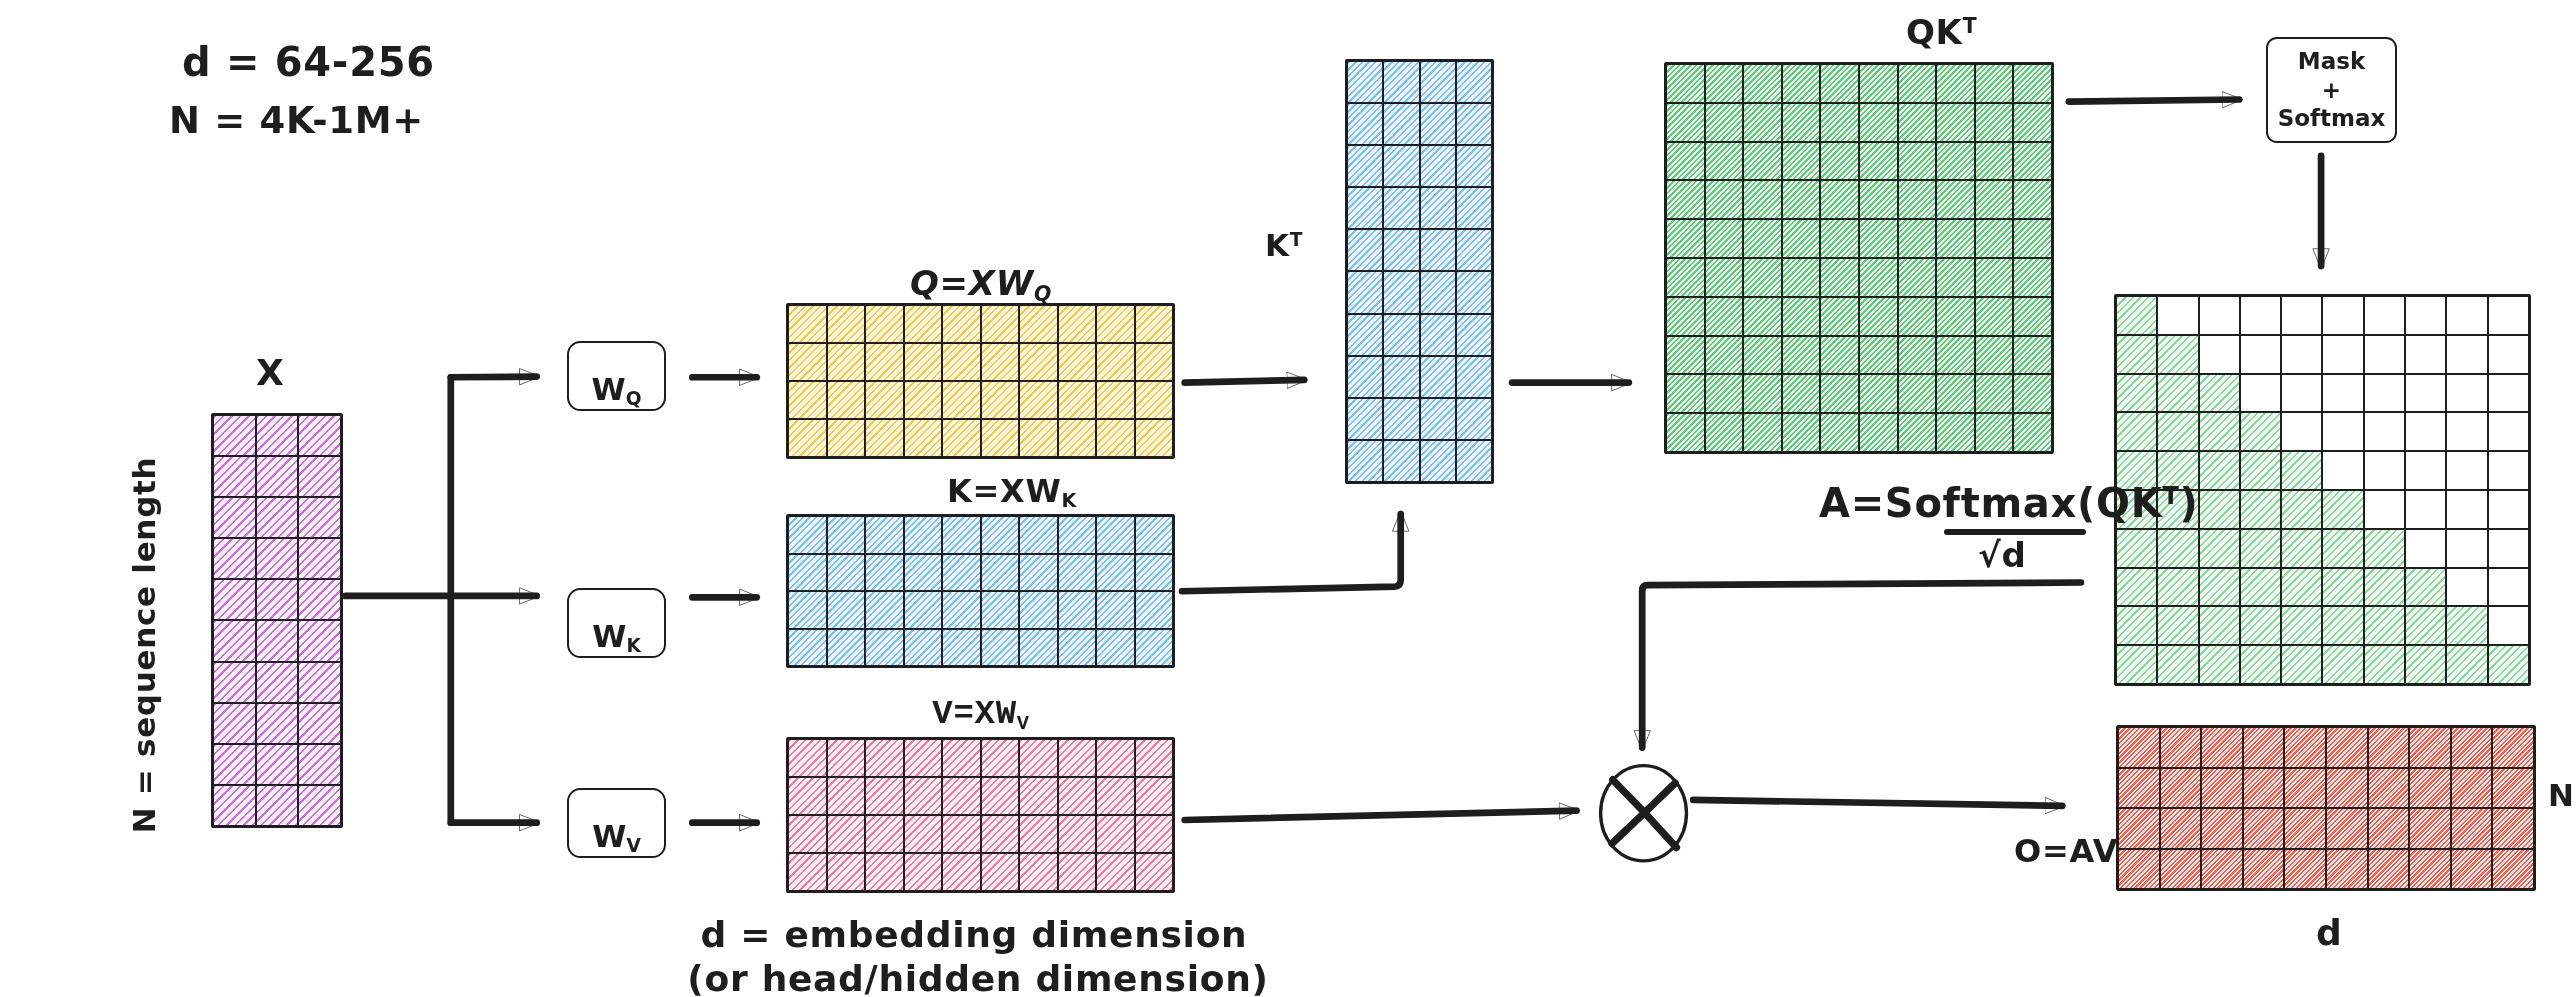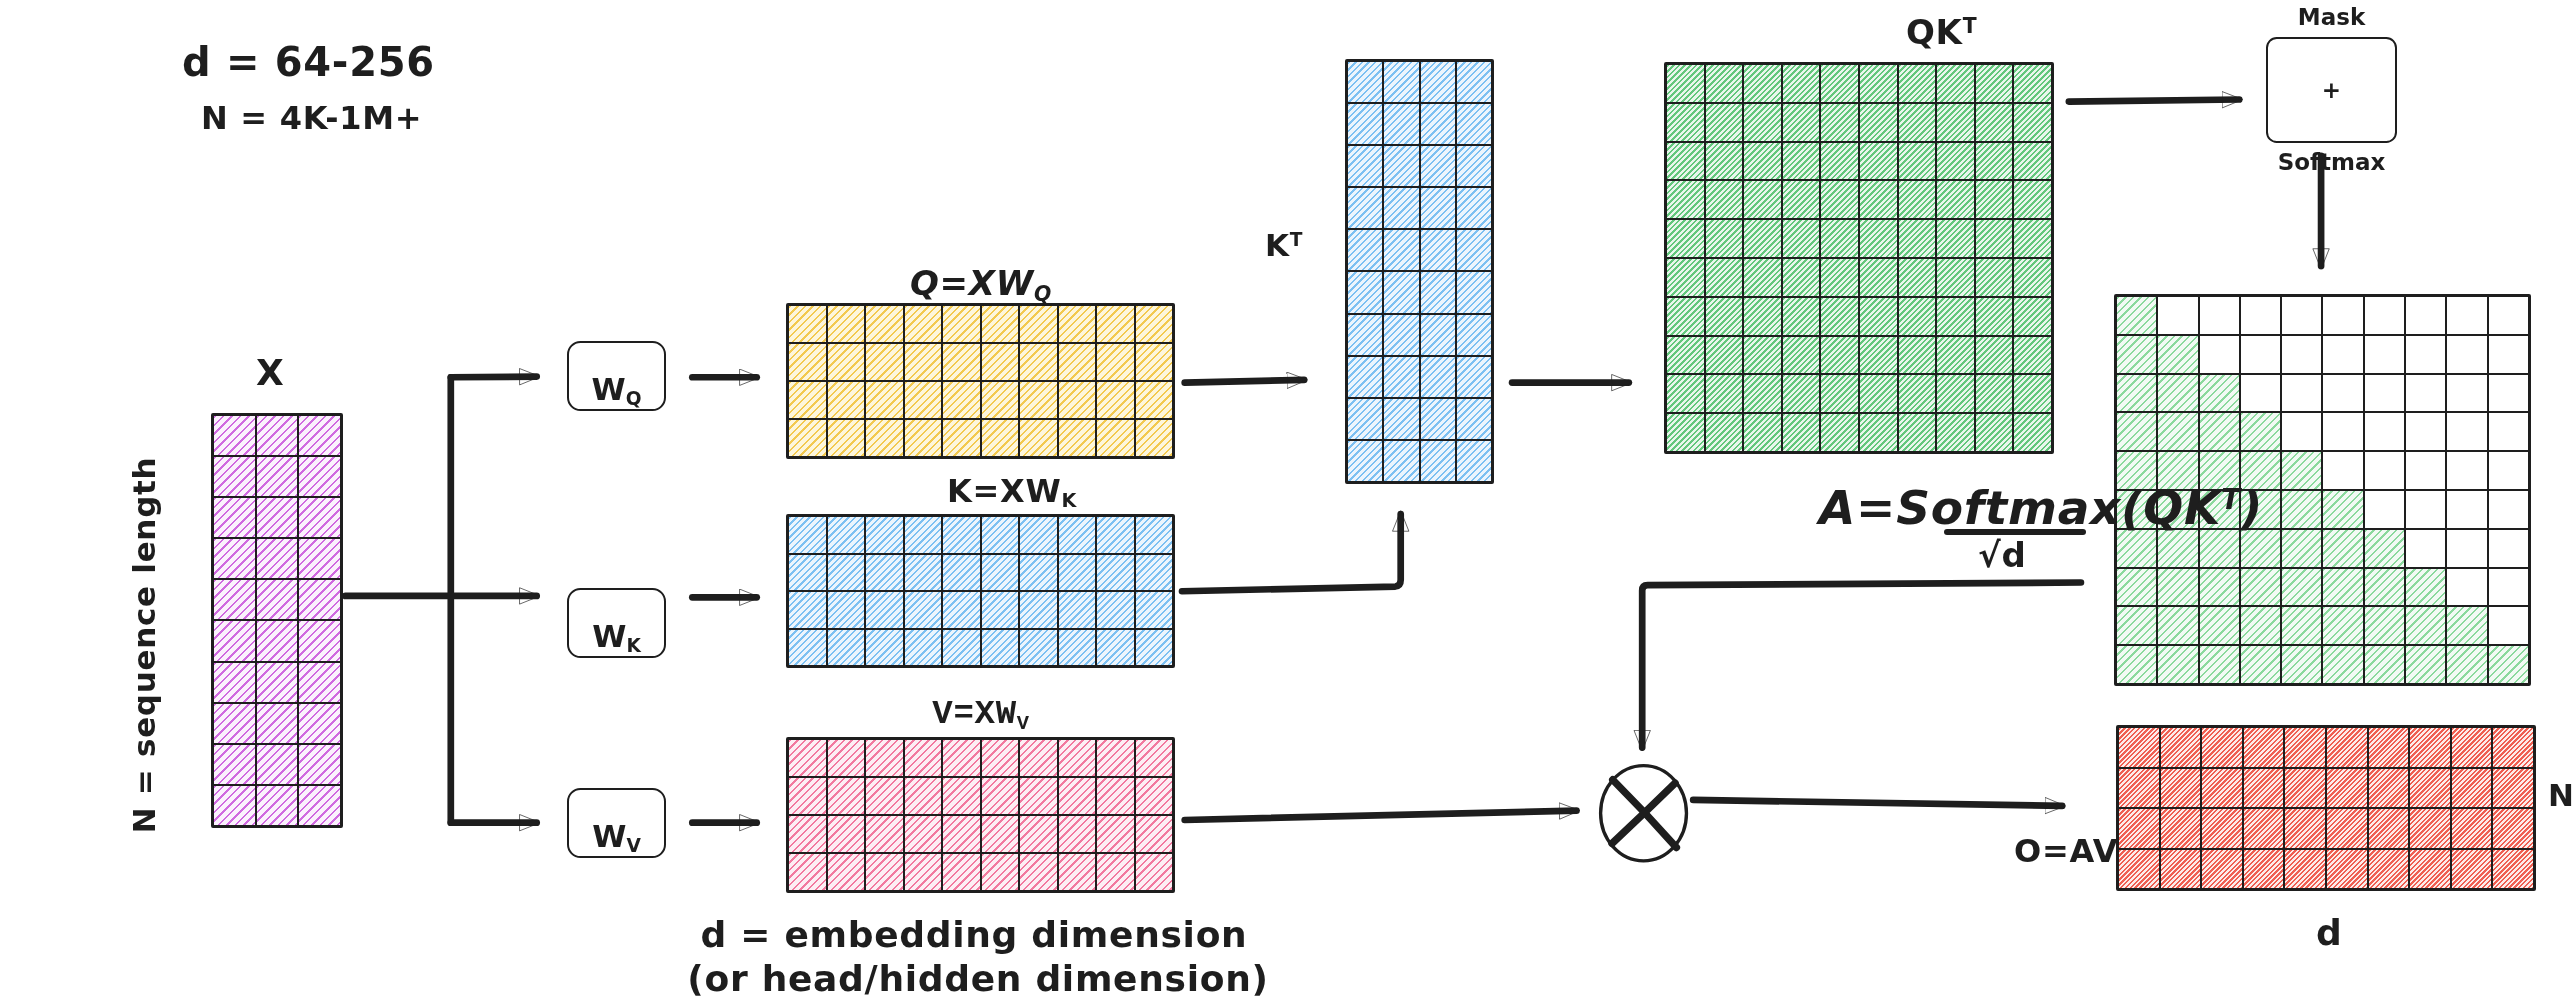--- a/index.html
+++ b/index.html
@@ -11,32 +11,32 @@
   .sup{font-size:0.60em;vertical-align:0.55em;}
   .matrix{position:absolute;display:grid;border:2.7px solid #1e1e1e;border-radius:2px;box-sizing:border-box;}
   .cell{border:1.7px solid #1e1e1e;box-sizing:border-box;
         background:repeating-linear-gradient(135deg,var(--h) 0px,var(--h) 1.7px,var(--bg) 1.7px,var(--bg) var(--p));}
   .cell.blank{background:#ffffff;}
   .wbox{position:absolute;width:99px;height:70px;border:2.7px solid #1e1e1e;border-radius:13.4px;
         background:#fff;display:flex;align-items:flex-end;justify-content:center;
         font-size:31px;font-weight:600;box-sizing:border-box;}
   .maskbox{position:absolute;left:2266px;top:37px;width:131px;height:106px;border:2.7px solid #1e1e1e;
         border-radius:10.7px;background:#fff;display:flex;flex-direction:column;align-items:center;
-        justify-content:center;font-size:23px;font-weight:600;line-height:1.25;box-sizing:border-box;gap:44px;}
+        justify-content:center;font-size:23px;font-weight:600;line-height:1.25;box-sizing:border-box;}
   .fracbar{position:absolute;left:1944px;top:529px;width:142px;height:6px;background:#1e1e1e;border-radius:3.4px;}
   svg.wires{position:absolute;left:0;top:0;width:2576px;height:998px;pointer-events:none;}
   svg.wires path, svg.wires line{stroke:#1e1e1e;fill:none;stroke-linecap:round;stroke-linejoin:round;}
 </style>
 </head>
 <body>
 
 <div id="canvas">
 
   <div class="txt" style="left:182px;top:39px;font-size:40px;">d = 64-256</div>
-  <div class="txt" style="left:169px;top:99px;font-size:32px;margin-left:32px;">N = 4K-1M+</div>
+  <div class="txt" style="left:169px;top:99px;font-size:37px;">N = 4K-1M+</div>
 
   <div class="txt" style="left:256px;top:352px;font-size:36px;">X</div>
   <div class="txt" style="left:144px;top:645px;font-size:31px;transform:translate(-50%,-50%) rotate(-90deg);">N = sequence length</div>
   <div class="matrix" style="left: 211px; top: 413px; width: 132px; height: 415px; grid-template-columns: repeat(3, 1fr); grid-template-rows: repeat(10, 1fr); --h: #d06ae0; --bg: #fbf1fd; --p: 6px;">
       <div class="cell"></div>
       <div class="cell"></div>
       <div class="cell"></div>
       <div class="cell"></div>
       <div class="cell"></div>
       <div class="cell"></div>
@@ -471,21 +471,21 @@
       <div class="cell"></div>
       <div class="cell"></div>
       <div class="cell"></div>
       <div class="cell"></div>
       <div class="cell"></div>
       <div class="cell"></div>
       <div class="cell"></div>
       <div class="cell"></div>
     </div>
 
-  <div class="txt" style="left:1819px;top:480px;font-size:47px;font-style:italic;">
+  <div class="txt" style="left:1819px;top:480px;font-size:40px;">
     <span>A=Softmax(QK</span><span class="sup">T</span><span>)</span>
   </div>
   <div class="fracbar"></div>
   <div class="txt" style="left:1978px;top:535px;font-size:34px;">√d</div>
 
   <div class="txt" style="left:2014px;top:832px;font-size:32px;">O=AV</div>
   <div class="matrix" style="left: 2116px; top: 725px; width: 420px; height: 166px; grid-template-columns: repeat(10, 1fr); grid-template-rows: repeat(4, 1fr); --h: #ef5f52; --bg: #fdecea; --p: 3.4px;">
       <div class="cell"></div>
       <div class="cell"></div>
       <div class="cell"></div>

